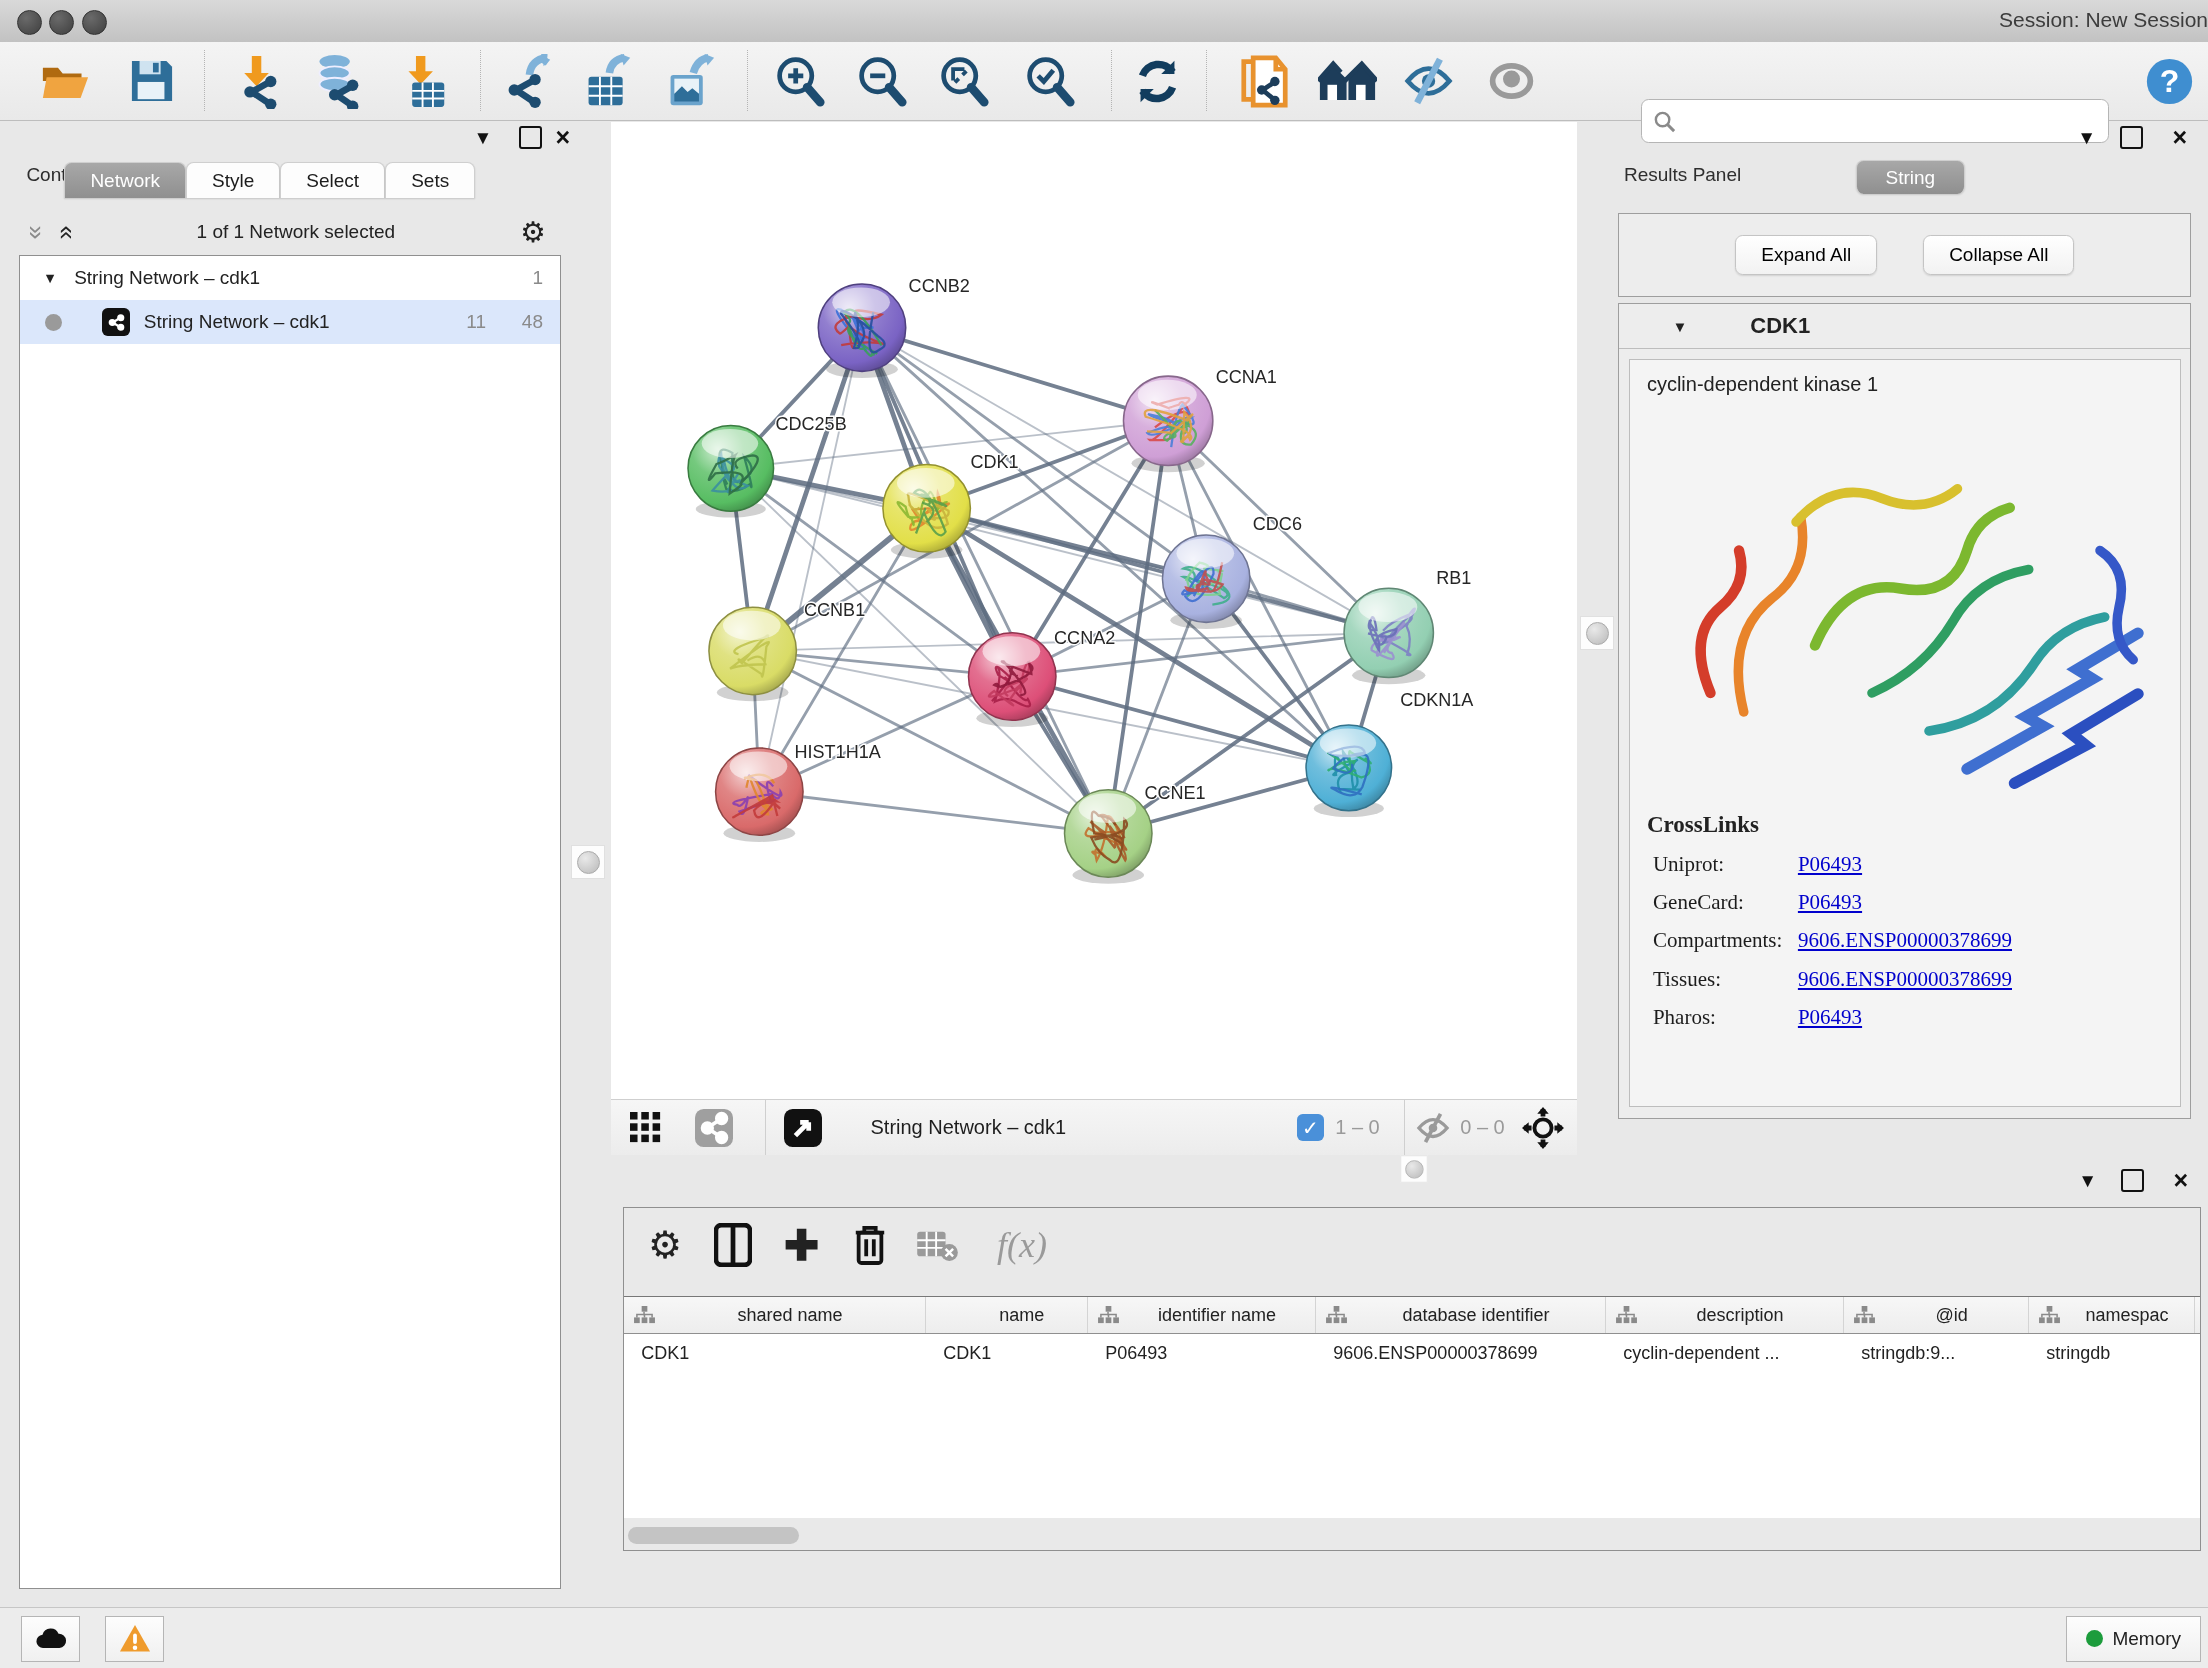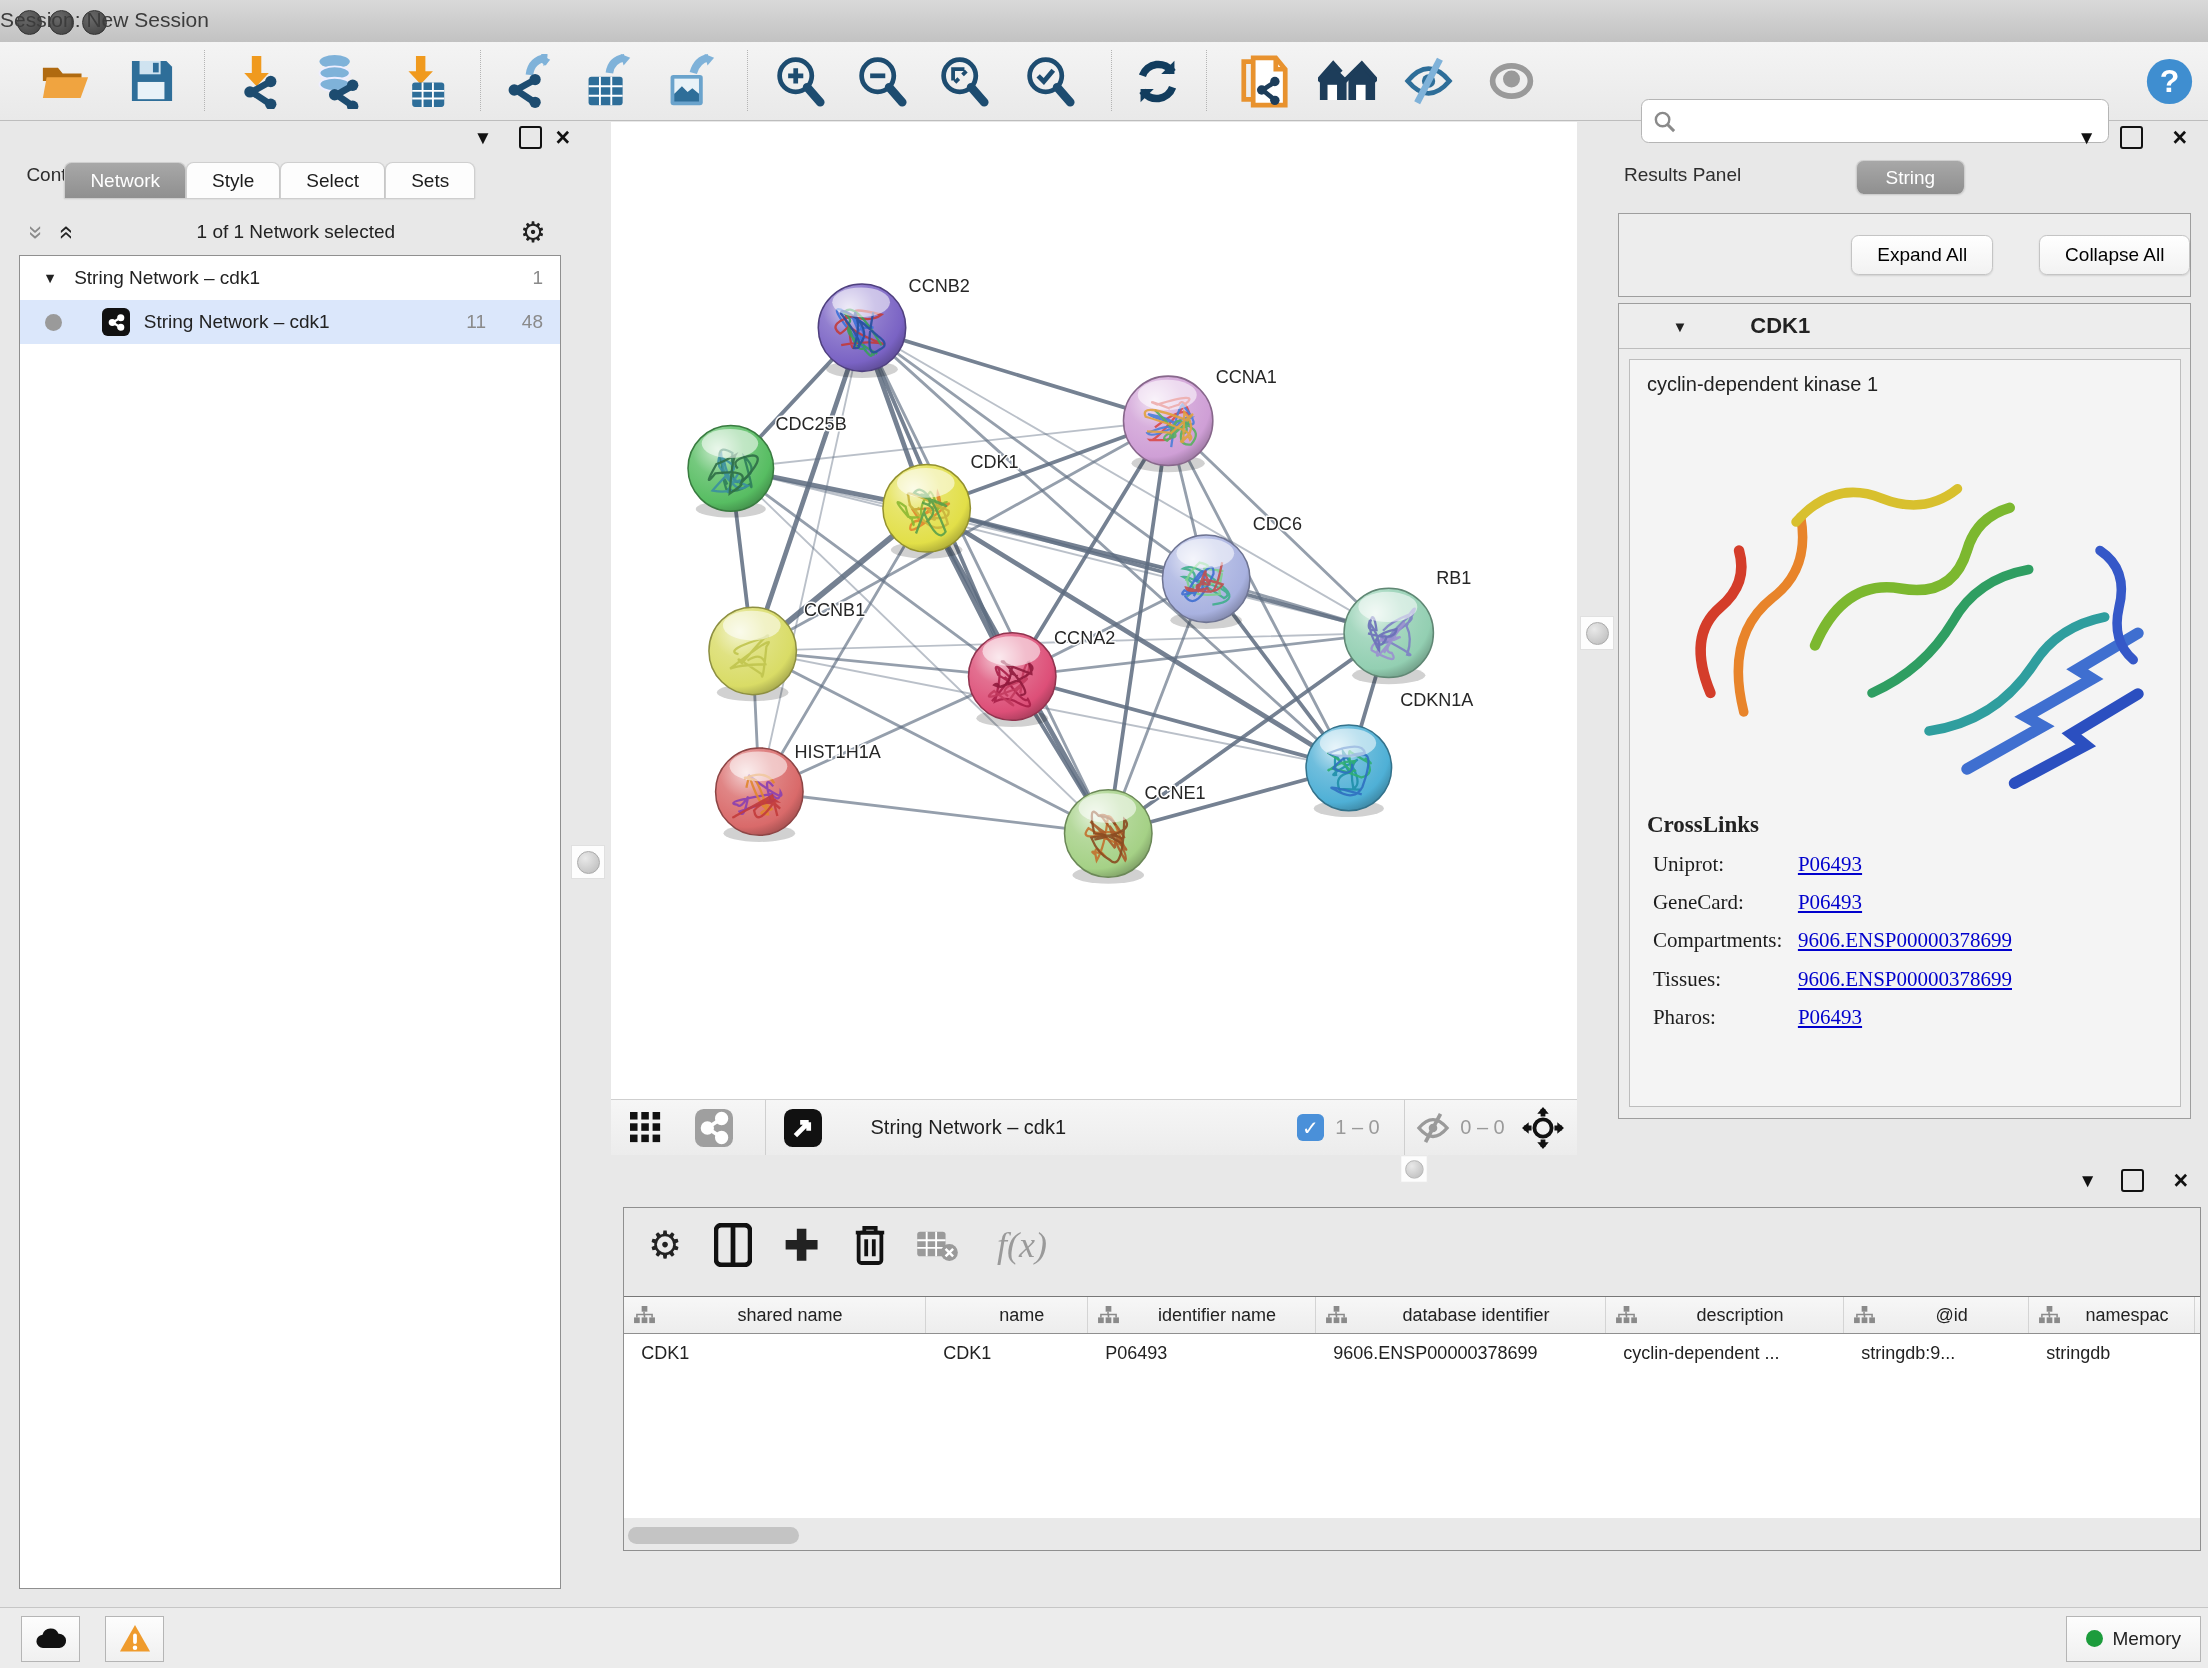--- a/index.html
+++ b/index.html
@@ -5,21 +5,21 @@
   html,body{margin:0;padding:0;background:#e8e8e8;}
   body{width:2208px;height:1668px;position:relative;font-family:"Liberation Sans",sans-serif;
        -webkit-font-smoothing:antialiased;color:#222;overflow:hidden;}
   .abs{position:absolute;}
 
   
   #titlebar{left:0;top:0;width:2208px;height:42px;
     background:linear-gradient(#d9d9d9,#c2c2c2);border-bottom:1px solid #9d9d9d;}
   .tl{position:absolute;top:9.5px;width:23px;height:23px;border-radius:50%;
       background:radial-gradient(circle at 35% 30%,#6a6a6a,#3f3f3f);border:1px solid #333;}
-  #title-text{position:absolute;top:7.6px;width:100%;text-align:left;font-size:21px;color:#3c3c3c;}
+  #title-text{position:absolute;top:7.6px;width:100%;text-align:right;font-size:21px;color:#3c3c3c;}
 
   
   #toolbar{left:0;top:42px;width:2208px;height:78px;background:linear-gradient(#f4f4f4,#e9e9e9);
            border-bottom:1px solid #bdbdbd;}
   .tb-btn{position:absolute;top:7.6px;width:63px;height:63px;display:flex;align-items:center;
           justify-content:center;cursor:default;}
   .tb-sep{position:absolute;top:7.6px;height:61px;border-left:1.9px dotted #b4b4b4;width:0;}
   #search-box{position:absolute;left:1641px;top:57px;width:468px;height:44px;background:#fff;
       border:1px solid #b5b5b5;border-radius:7.6px;display:flex;align-items:center;padding-left:9.5px;box-sizing:border-box;}
   #search-input{border:none;outline:none;font-size:18px;flex:1;background:transparent;}
@@ -596,21 +596,21 @@
 <div id="results-panel" class="abs">
   <div style="position:absolute;left:17px;top:5.7px" class="panel-title">Results Panel</div>
   <span class="win-ctl" style="position:absolute;right:112px;top:7.6px">▼</span>
   <span class="ctl-float" style="position:absolute;right:65px;top:5.7px"></span>
   <span class="win-ctl" style="position:absolute;right:21px;top:4.8px;font-weight:bold;font-size:25px">×</span>
 
   <div style="position:absolute;left:249px;top:40px">
     <span class="tab sel" style="border-radius:7.6px;padding:5.7px 28.5px">String</span>
   </div>
 
-  <div class="rp-box" style="left:11.4px;top:93px;width:571px;height:82px;display:flex;align-items:center;justify-content:flex-end;gap:46px;">
+  <div class="rp-box" style="left:11.4px;top:93px;width:571px;height:82px;display:flex;align-items:center;justify-content:center;gap:46px;">
     <button class="pill-btn">Expand All</button>
     <button class="pill-btn">Collapse All</button>
   </div>
 
   <div class="rp-box" style="left:11.4px;top:183px;width:571px;height:814px;">
     <div style="height:44px;display:flex;align-items:center;border-bottom:1px solid #bdbdbd;">
       <span style="margin-left:53px;font-size:15px">▼</span>
       <span style="margin-left:63px;font-size:22px;font-weight:bold">CDK1</span>
     </div>
     <div id="rp-desc-box">

